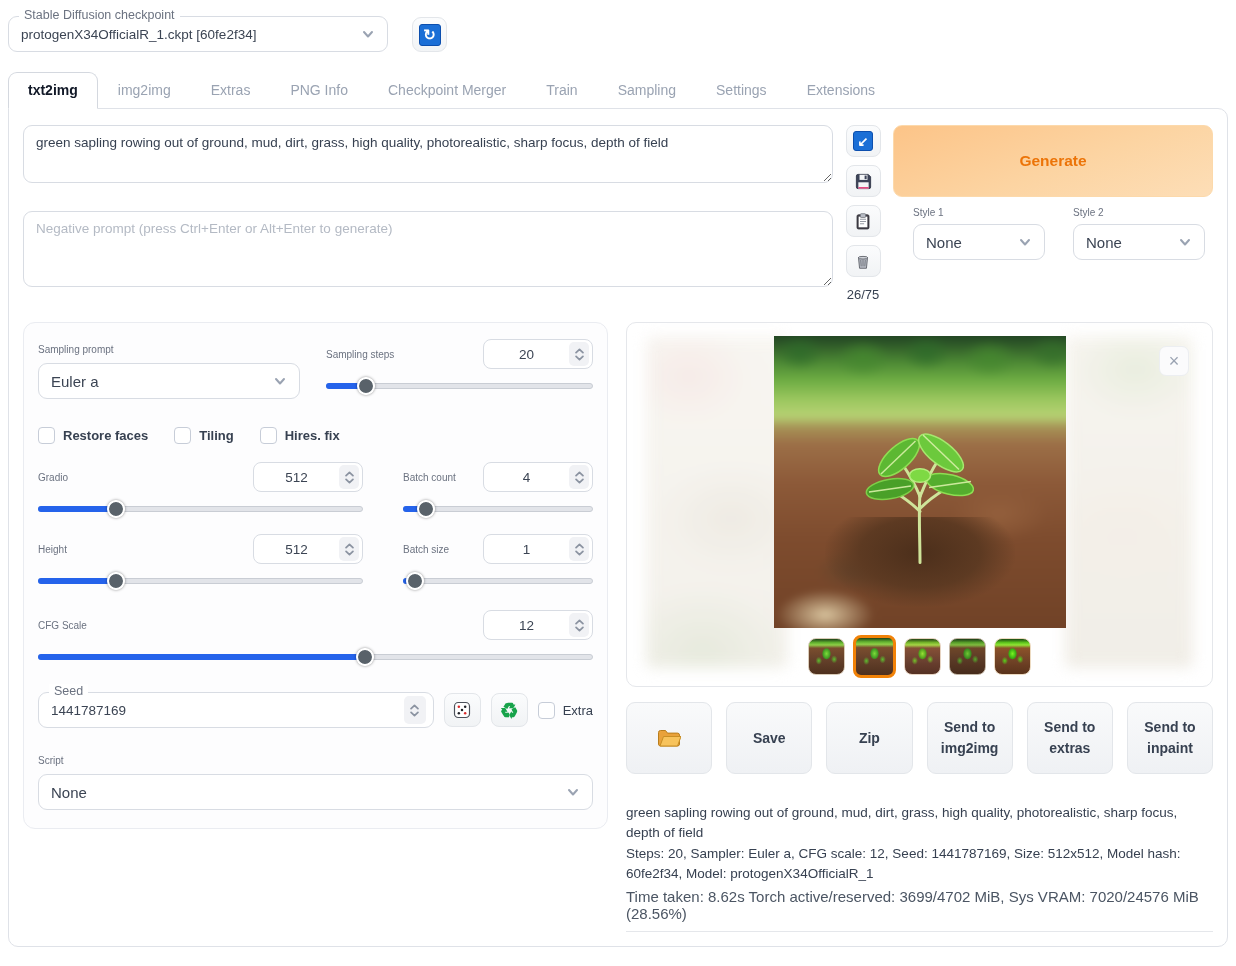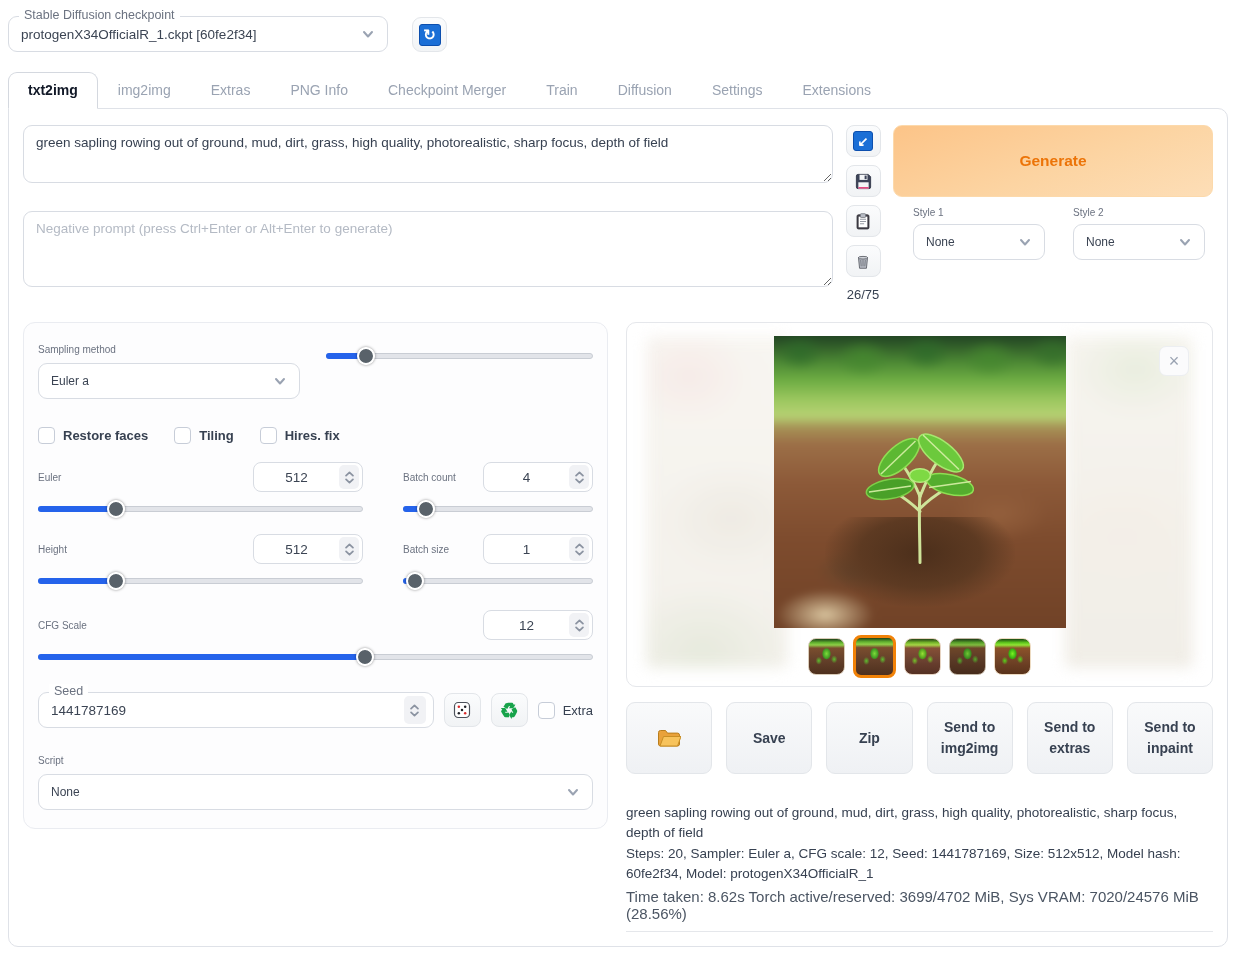--- a/index.html
+++ b/index.html
@@ -76,21 +76,21 @@
     display:flex; align-items:center; justify-content:center;
     font-family:"Liberation Sans", sans-serif;
   }
   .styles-row { display:flex; gap:28px; margin-top:10px; padding-left:20px; }
   .style-group { display:flex; flex-direction:column; }
   .field-label { font-size:10px; color:#6b7280; margin-bottom:6px; }
   .selectbox {
     border:1px solid #d8dce3; border-radius:9px; background:#fff; height:36px;
     display:flex; align-items:center; padding:0 12px; cursor:pointer;
   }
-  .selectbox .value { flex:1; font-size:12px; color:#3b4453; }
+  .selectbox .value { flex:1; font-size:15px; color:#3b4453; }
   .style-group .selectbox { width:132px; }
   .chev { width:14px; height:14px; flex:none; }
   .chev polyline { fill:none; stroke:#9aa3b2; stroke-width:2; stroke-linecap:round; stroke-linejoin:round; }
 
   
   .work-row { display:flex; gap:18px; margin-top:20px; align-items:flex-start; }
 
   
   .settings-panel {
     width:585px; background:#fdfdfe; border:1px solid #eaecf1; border-radius:12px;
@@ -253,21 +253,21 @@
     </div>
   </div>
 
   <div class="tabs">
     <div class="tab active">txt2img</div>
     <div class="tab">img2img</div>
     <div class="tab">Extras</div>
     <div class="tab">PNG Info</div>
     <div class="tab">Checkpoint Merger</div>
     <div class="tab">Train</div>
-    <div class="tab">Diffusion</div>
+    <div class="tab">Sampling</div>
     <div class="tab">Settings</div>
     <div class="tab">Extensions</div>
   </div>
 
   <div class="main">
 
     <div class="prompt-row">
       <div class="prompt-col">
         <textarea id="prompt-textarea" spellcheck="false" style="">green sapling rowing out of ground, mud, dirt, grass, high quality, photorealistic, sharp focus, depth of field</textarea>
         <textarea id="negative-textarea" spellcheck="false" placeholder="Negative prompt (press Ctrl+Enter or Alt+Enter to generate)" style=""></textarea>
@@ -332,29 +332,43 @@
         </div>
       </div>
     </div>
 
     <div class="work-row">
 
       <div class="settings-panel">
 
         <div class="samp-row">
           <div class="samp-method">
-            <span class="field-label">Sampling method</span>
+            <span class="field-label">Sampling prompt</span>
             <div class="selectbox" style="margin-top:6px;">
               <span class="value">Euler a</span>
               <svg class="chev" viewBox="0 0 14 14">
                   <polyline points="3,5 7,9.5 11,5"></polyline>
                 </svg>
             </div>
           </div>
           <div class="samp-steps">
+            <div class="label-input-row">
+              <span class="field-label">Sampling steps</span>
+              <div class="numbox">
+                <span class="value">20</span>
+                <span class="spin">
+                  <svg viewBox="0 0 10 7">
+                      <polyline points="1,5.5 5,1.5 9,5.5"></polyline>
+                    </svg>
+                  <svg viewBox="0 0 10 7">
+                      <polyline points="1,1.5 5,5.5 9,1.5"></polyline>
+                    </svg>
+                </span>
+              </div>
+            </div>
             <div class="slider">
               <span class="track"></span>
                 <span class="fill" style="width:15%;"></span>
                 <span class="thumb" style="left:calc(15% - 9px);"></span>
             </div>
           </div>
         </div>
 
         <div class="checks-row">
           <div class="check">
@@ -367,21 +381,21 @@
           </div>
           <div class="check">
             <span class="checkbox"></span>
             <span class="field-label">Hires. fix</span>
           </div>
         </div>
 
         <div class="dims-grid">
           <div>
             <div class="label-input-row">
-              <span class="field-label">Euler</span>
+              <span class="field-label">Gradio</span>
               <div class="numbox">
                 <span class="value">512</span>
                 <span class="spin">
                   <svg viewBox="0 0 10 7">
                       <polyline points="1,5.5 5,1.5 9,5.5"></polyline>
                     </svg>
                   <svg viewBox="0 0 10 7">
                       <polyline points="1,1.5 5,5.5 9,1.5"></polyline>
                     </svg>
                 </span>

